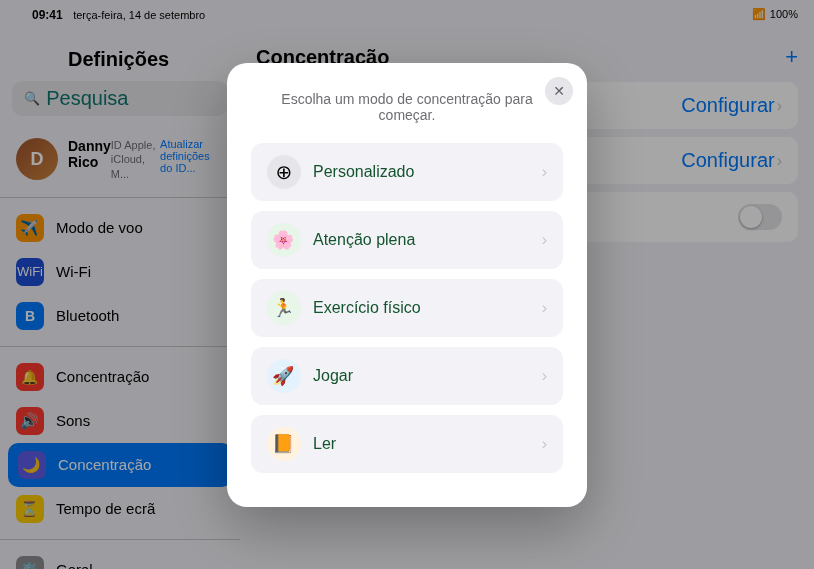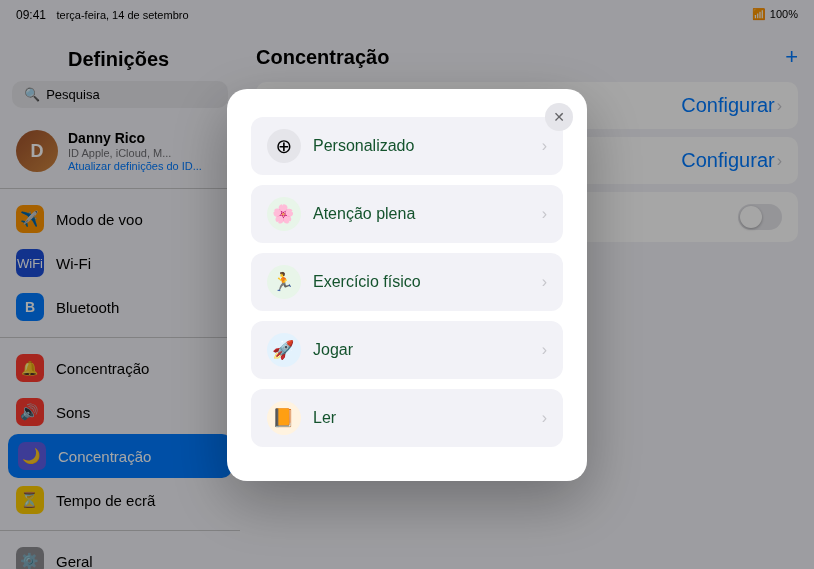--- a/index.html
+++ b/index.html
@@ -19,22 +19,23 @@
       height: 28px;
       background: #f2f2f7;
       display: flex;
       align-items: center;
       justify-content: space-between;
       padding: 0 16px;
       z-index: 10;
     }
     .status-time {
       font-size: 12px;
-      font-weight: 400;
-      color: #000;
+      font-weight: 700;
+      color: #000;
+      margin-left: 16px;
     }
     .status-right {
       display: flex;
       align-items: center;
       gap: 4px;
       font-size: 11px;
       color: #000;
     }
 
     
@@ -62,22 +63,22 @@
       padding: 6px 12px;
       display: flex;
       align-items: center;
       gap: 6px;
     }
     .search-icon-svg {
       color: #8e8e93;
       font-size: 13px;
     }
     .search-placeholder {
-      font-size: 13px;
-      color: #000000;
+      font-size: 20px;
+      color: #0f766e;
     }
 
     
     .user-profile {
       display: flex;
       align-items: center;
       gap: 10px;
       padding: 8px 16px 12px;
     }
     .user-avatar {
@@ -88,21 +89,21 @@
       display: flex;
       align-items: center;
       justify-content: center;
       color: white;
       font-size: 18px;
       font-weight: 600;
       flex-shrink: 0;
     }
     .user-info {
       display: flex;
-      flex-direction: column;
+      flex-direction: row;
     }
     .user-name {
       font-size: 14px;
       font-weight: 600;
       color: #000;
     }
     .user-sub {
       font-size: 11px;
       color: #6e6e73;
       line-height: 1.3;
@@ -414,20 +415,21 @@
   <div class="toggle-row">
     <div class="toggle">
       <div class="toggle-knob"></div>
     </div>
   </div>
 </div>
 
 <div class="modal-overlay">
   <div class="modal">
     <button class="modal-close">✕</button>
+    <div class="modal-subtitle">Escolha um modo de concentração para começar.</div>
 
     <div class="modal-option">
       <div class="modal-option-left">
         <div class="option-icon icon-bg-gray" style="font-size:20px; background:#e5e5ea;">⊕</div>
         <span class="option-label">Personalizado</span>
       </div>
       <span class="option-chevron">›</span>
     </div>
 
     <div class="modal-option">

